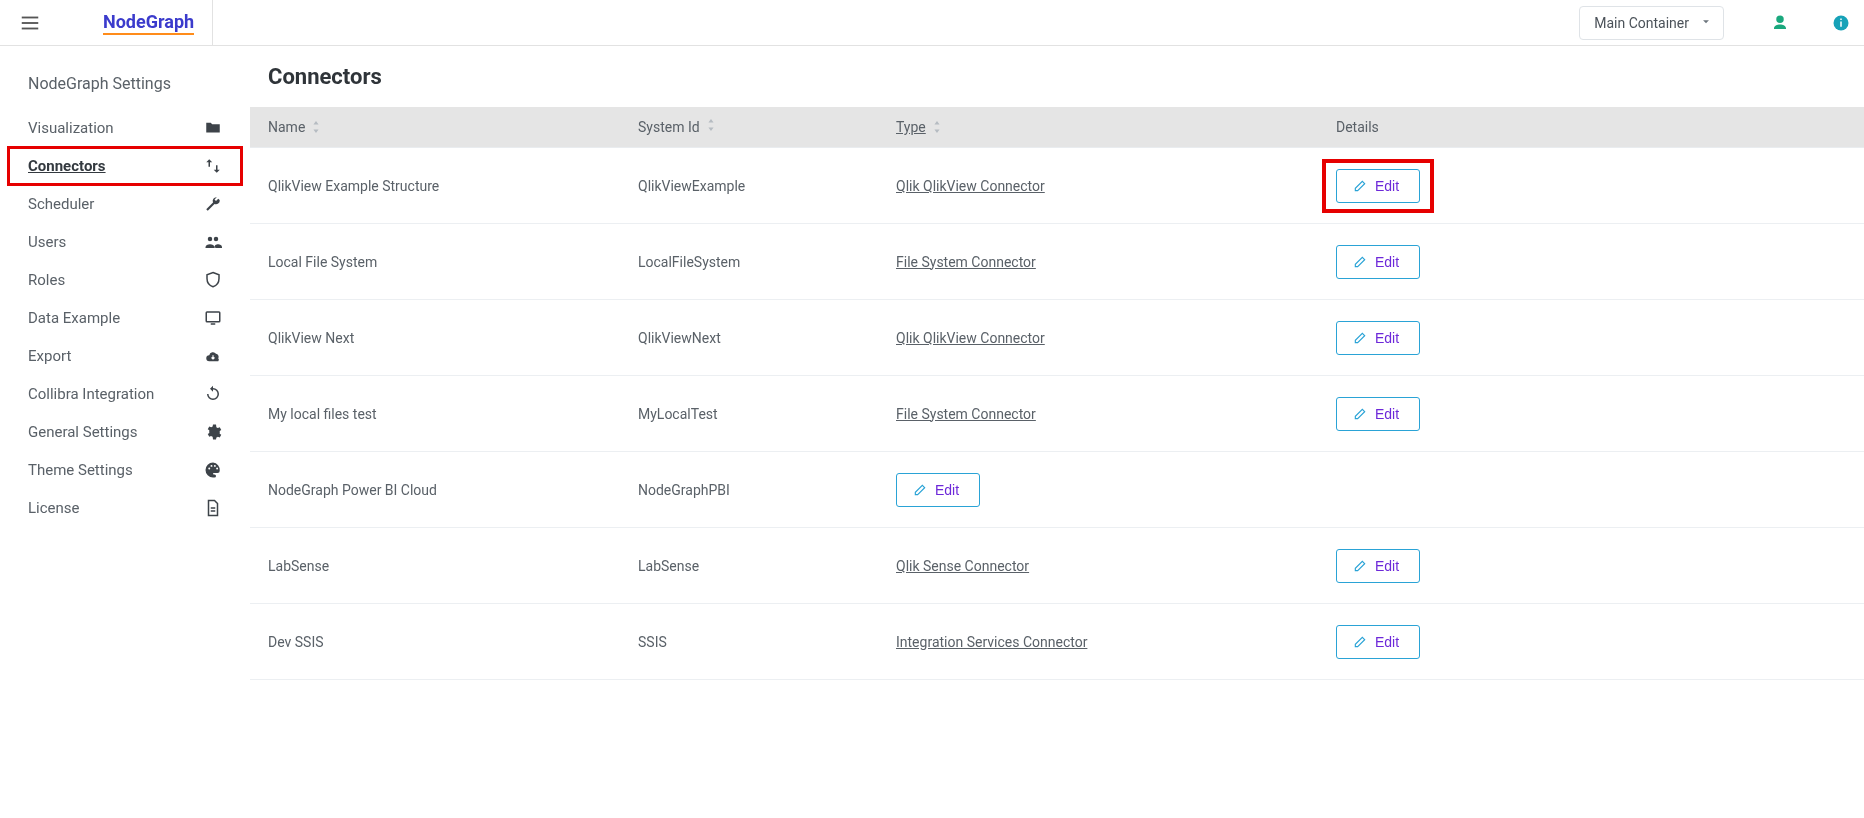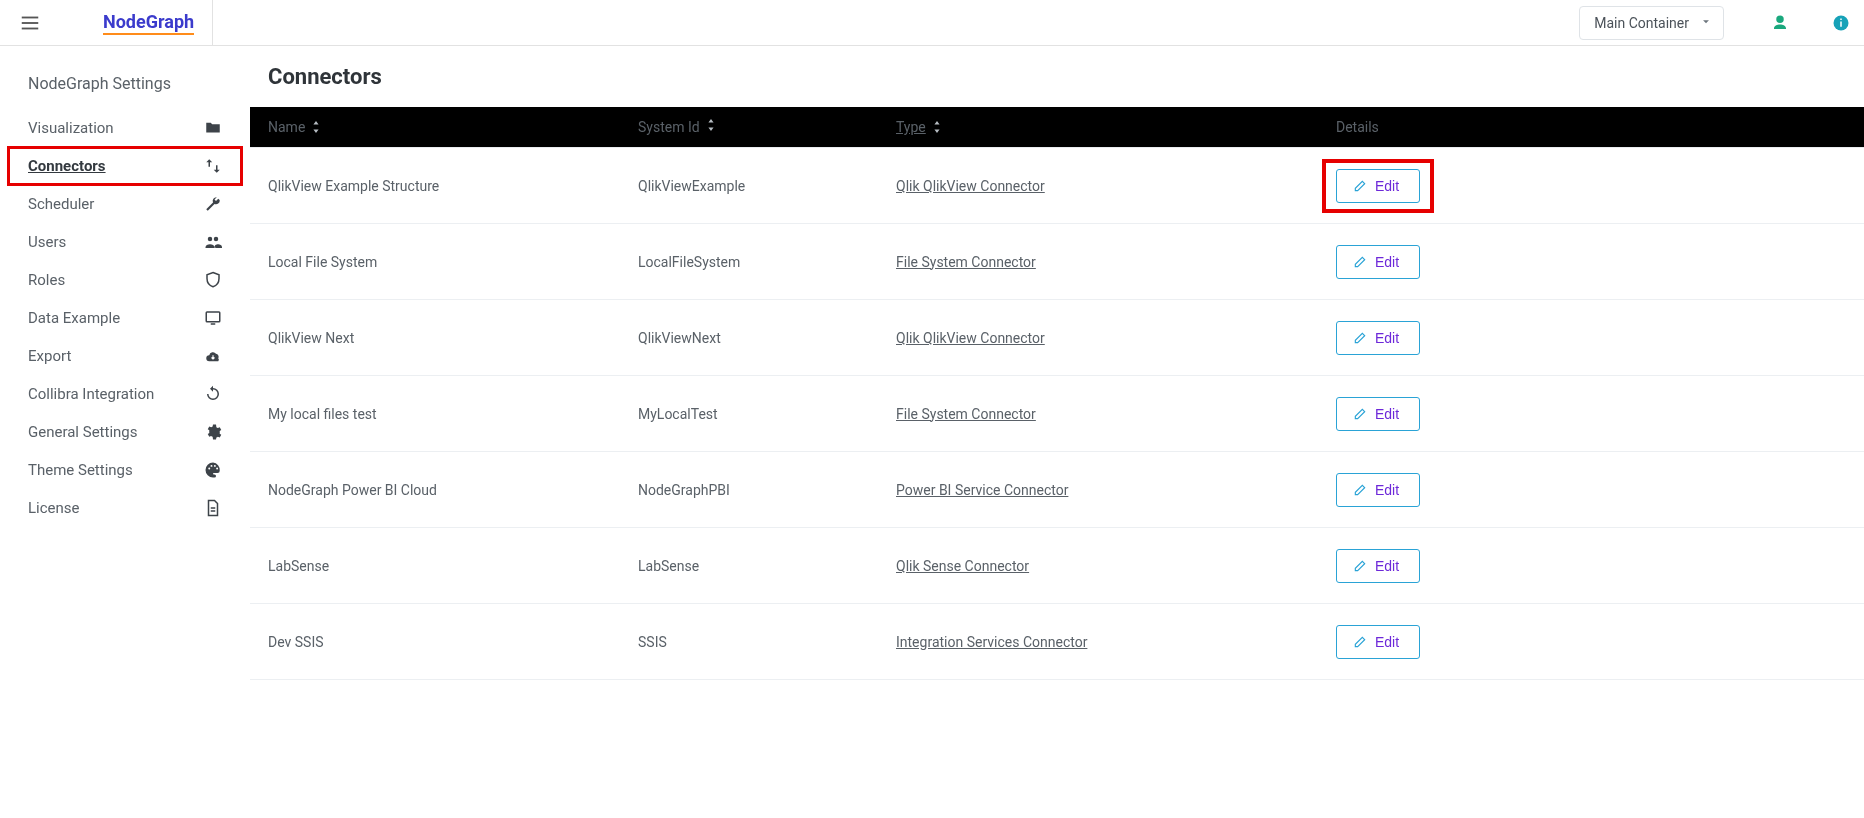--- a/index.html
+++ b/index.html
@@ -20,21 +20,21 @@
   .sidebar { width: 250px; padding: 22px 0; }
   .sidebar-title { padding: 6px 28px 16px; font-size: 16px; color: #5a6168; }
   .sidebar-item { display: flex; align-items: center; justify-content: space-between; padding: 8px 28px; font-size: 15px; color: #5a6168; cursor: pointer; height: 38px; }
   .sidebar-item.active { font-weight: 700; color: #33393f; text-decoration: underline; }
   .sidebar-item.active-box { outline: 3px solid #e60000; outline-offset: -2px; margin: 0 8px; padding: 8px 20px; }
   .sidebar-icon { width: 18px; height: 18px; color: #3d4349; }
 
   .main { flex: 1; padding: 18px 0 0 0; overflow: auto; }
   .page-title { font-size: 22px; font-weight: 700; color: #2f3439; padding: 0 0 18px 18px; }
   .table { width: 100%; }
-  .thead { display: flex; border-bottom: 1px solid #e9ecef; background: #000000; padding: 12px 18px; font-size: 14px; color: #5a6168; }
+  .thead { display: flex; border-bottom: 1px solid #e9ecef; background: #e5e5e5; padding: 12px 18px; font-size: 14px; color: #5a6168; }
   .col-name   { width: 370px; display: flex; align-items: center; gap: 6px; }
   .col-system { width: 258px; display: flex; align-items: flex-start; gap: 6px; }
   .col-type   { width: 440px; display: flex; align-items: center; gap: 6px; text-decoration: underline; }
   .col-details{ flex: 1; display: flex; align-items: flex-end; }
   .sort-ic { width: 10px; height: 12px; color: #b6bcc2; }
   .row { display: flex; align-items: center; border-bottom: 1px solid #eceff2; padding: 18px 18px; font-size: 14px; color: #5a6168; min-height: 76px; }
   .row .col-details { justify-content: flex-start; }
   .edit-wrap { position: relative; display: inline-block; }
   .edit-btn { border: 1px solid #2aa3d6; color: #6d28d9; background: #fff; border-radius: 3px; height: 34px; padding: 0 20px 0 16px; font-size: 14px; display: inline-flex; align-items: center; gap: 8px; cursor: pointer; }
   .edit-btn svg { width: 14px; height: 14px; color: #2aa3d6; }
@@ -234,21 +234,20 @@
                     <svg viewBox="0 0 24 24" fill="none" stroke="currentColor" stroke-width="2">
                       <path d="M4 20h4L20 8l-4-4L4 16v4z"></path>
                     </svg>
                     <span>Edit</span>
                   </button></span>
               </div>
             </div>
             <div class="row">
               <div class="col-name">NodeGraph Power BI Cloud</div>
               <div class="col-system">NodeGraphPBI</div>
-              <div class="col-type">Power BI Service Connector</div>
               <div class="col-details">
                 <span class="edit-wrap"><button class="edit-btn">
                     <svg viewBox="0 0 24 24" fill="none" stroke="currentColor" stroke-width="2">
                       <path d="M4 20h4L20 8l-4-4L4 16v4z"></path>
                     </svg>
                     <span>Edit</span>
                   </button></span>
               </div>
             </div>
             <div class="row">

